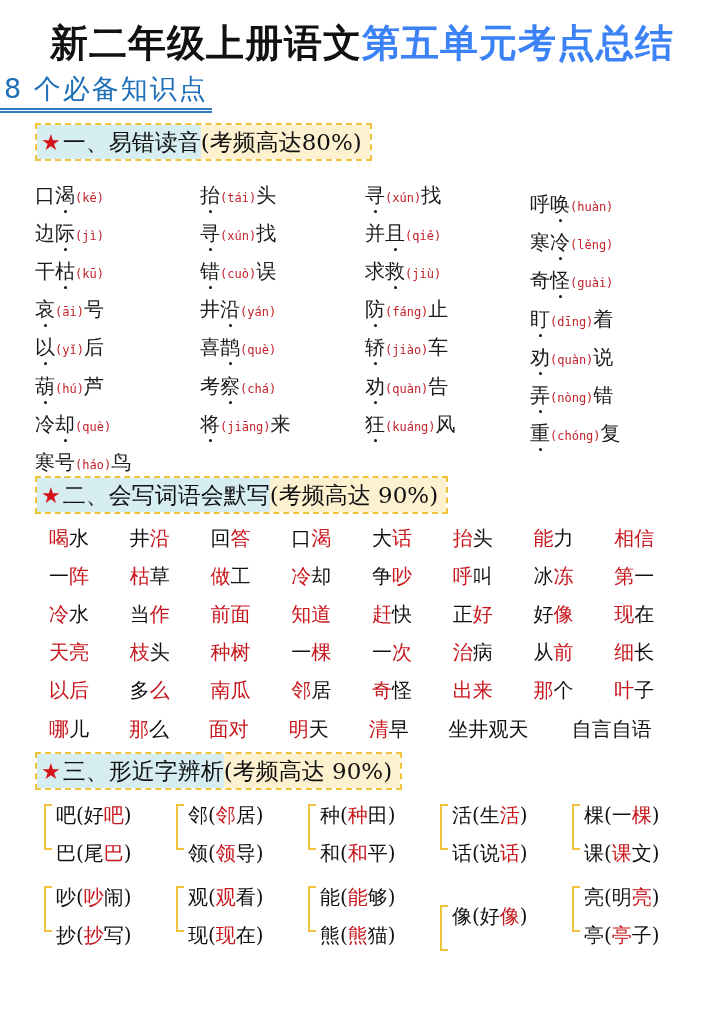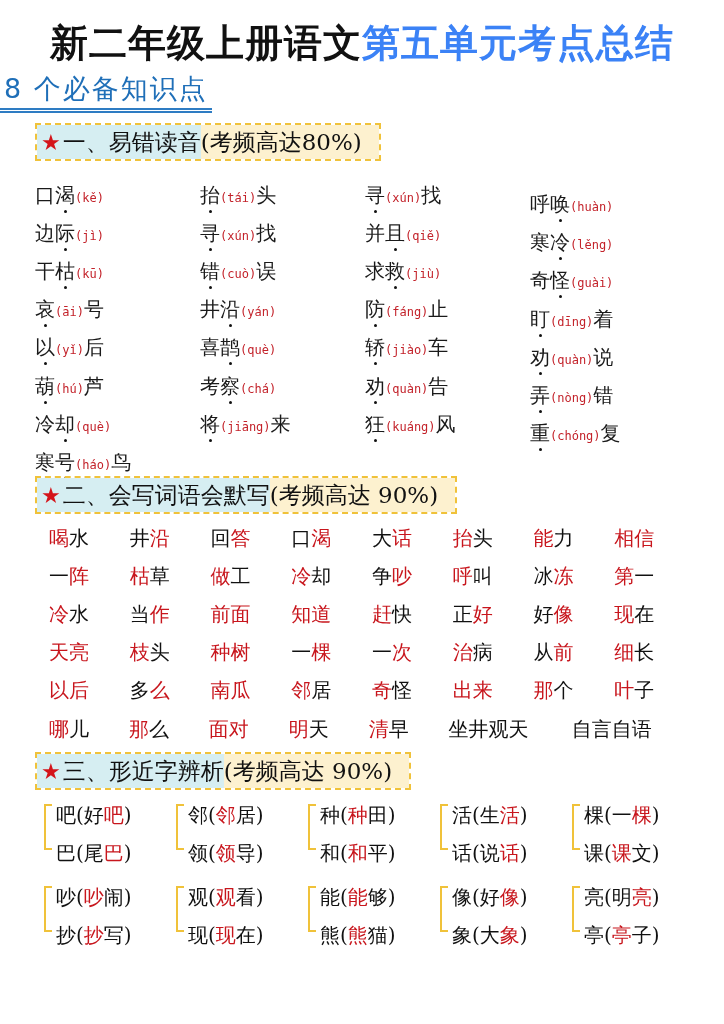--- a/index.html
+++ b/index.html
@@ -9,21 +9,21 @@
            font-size:38px; font-weight:bold; letter-spacing:1px; line-height:50px; }
   .title .black { color:#111; }
   .title .red { color:#3b82f6; }
   .subtitle { position:absolute; top:72px; left:0; width:656px; text-align:left; }
   .subtitle span { display:inline-block; font-family:"DejaVu Sans","Liberation Sans",sans-serif;
            font-size:27px; color:#1f6fb8; line-height:34px; padding:0 4px 2px;
            border-bottom:5px double #2e7cc3; letter-spacing:2px; }
   .sec-head { position:absolute; left:35px; height:38px; border:2px dashed #f0c23a;
               display:flex; align-items:center; box-sizing:border-box; overflow:hidden; }
   .sec-head .a { background:#d6eef2; height:100%; display:flex; align-items:center; padding:0 0 0 4px; }
-  .sec-head .b { background:#fdf1cf; height:100%; display:flex; align-items:center; padding:0 17px 0 0; }
+  .sec-head .b { background:#fdf1cf; height:100%; display:flex; align-items:center; padding:0 8px 0 0; }
   .sec-head .star { color:#d4141a; font-size:22px; margin-right:2px; }
   .sec-head .t { font-size:23px; color:#111; }
   .pron-grid { position:absolute; left:35px; top:176px; width:660px; }
   .pron-row { display:flex; height:38.2px; align-items:center; }
   .pron-cell { width:165px; font-size:20px; white-space:nowrap; }
   .pron-cell:nth-child(4n){ width:165px;margin-top:19px; }
   .pron-cell .py { color:#c3222a; font-family:"DejaVu Sans Mono","Liberation Mono",monospace; font-size:12px; }
   .dot { position:relative; }
   .dot::after { content:""; position:absolute; left:50%; bottom:-6px; width:3px; height:3px; margin-left:-1.5px;
                 border-radius:50%; background:#111; }
@@ -229,21 +229,20 @@
         <div class="line"><span class="k">现(</span><span class="r">现</span><span class="k">在</span><span class="k">)</span></div>
       </div>
       <div class="pair">
         <div class="bracket"></div>
         <div class="line"><span class="k">能(</span><span class="r">能</span><span class="k">够</span><span class="k">)</span></div>
         <div class="line"><span class="k">熊(</span><span class="r">熊</span><span class="k">猫</span><span class="k">)</span></div>
       </div>
       <div class="pair">
         <div class="bracket"></div>
         <div class="line"><span class="k">像(</span><span class="k">好</span><span class="r">像</span><span class="k">)</span></div>
-        <div class="line"><span class="k">象(</span><span class="k">大</span><span class="r">象</span><span class="k">)</span></div>
       </div>
       <div class="pair">
         <div class="bracket"></div>
         <div class="line"><span class="k">亮(</span><span class="k">明</span><span class="r">亮</span><span class="k">)</span></div>
         <div class="line"><span class="k">亭(</span><span class="r">亭</span><span class="k">子</span><span class="k">)</span></div>
       </div>
     </div>
   </div>
 
 </body></html>

